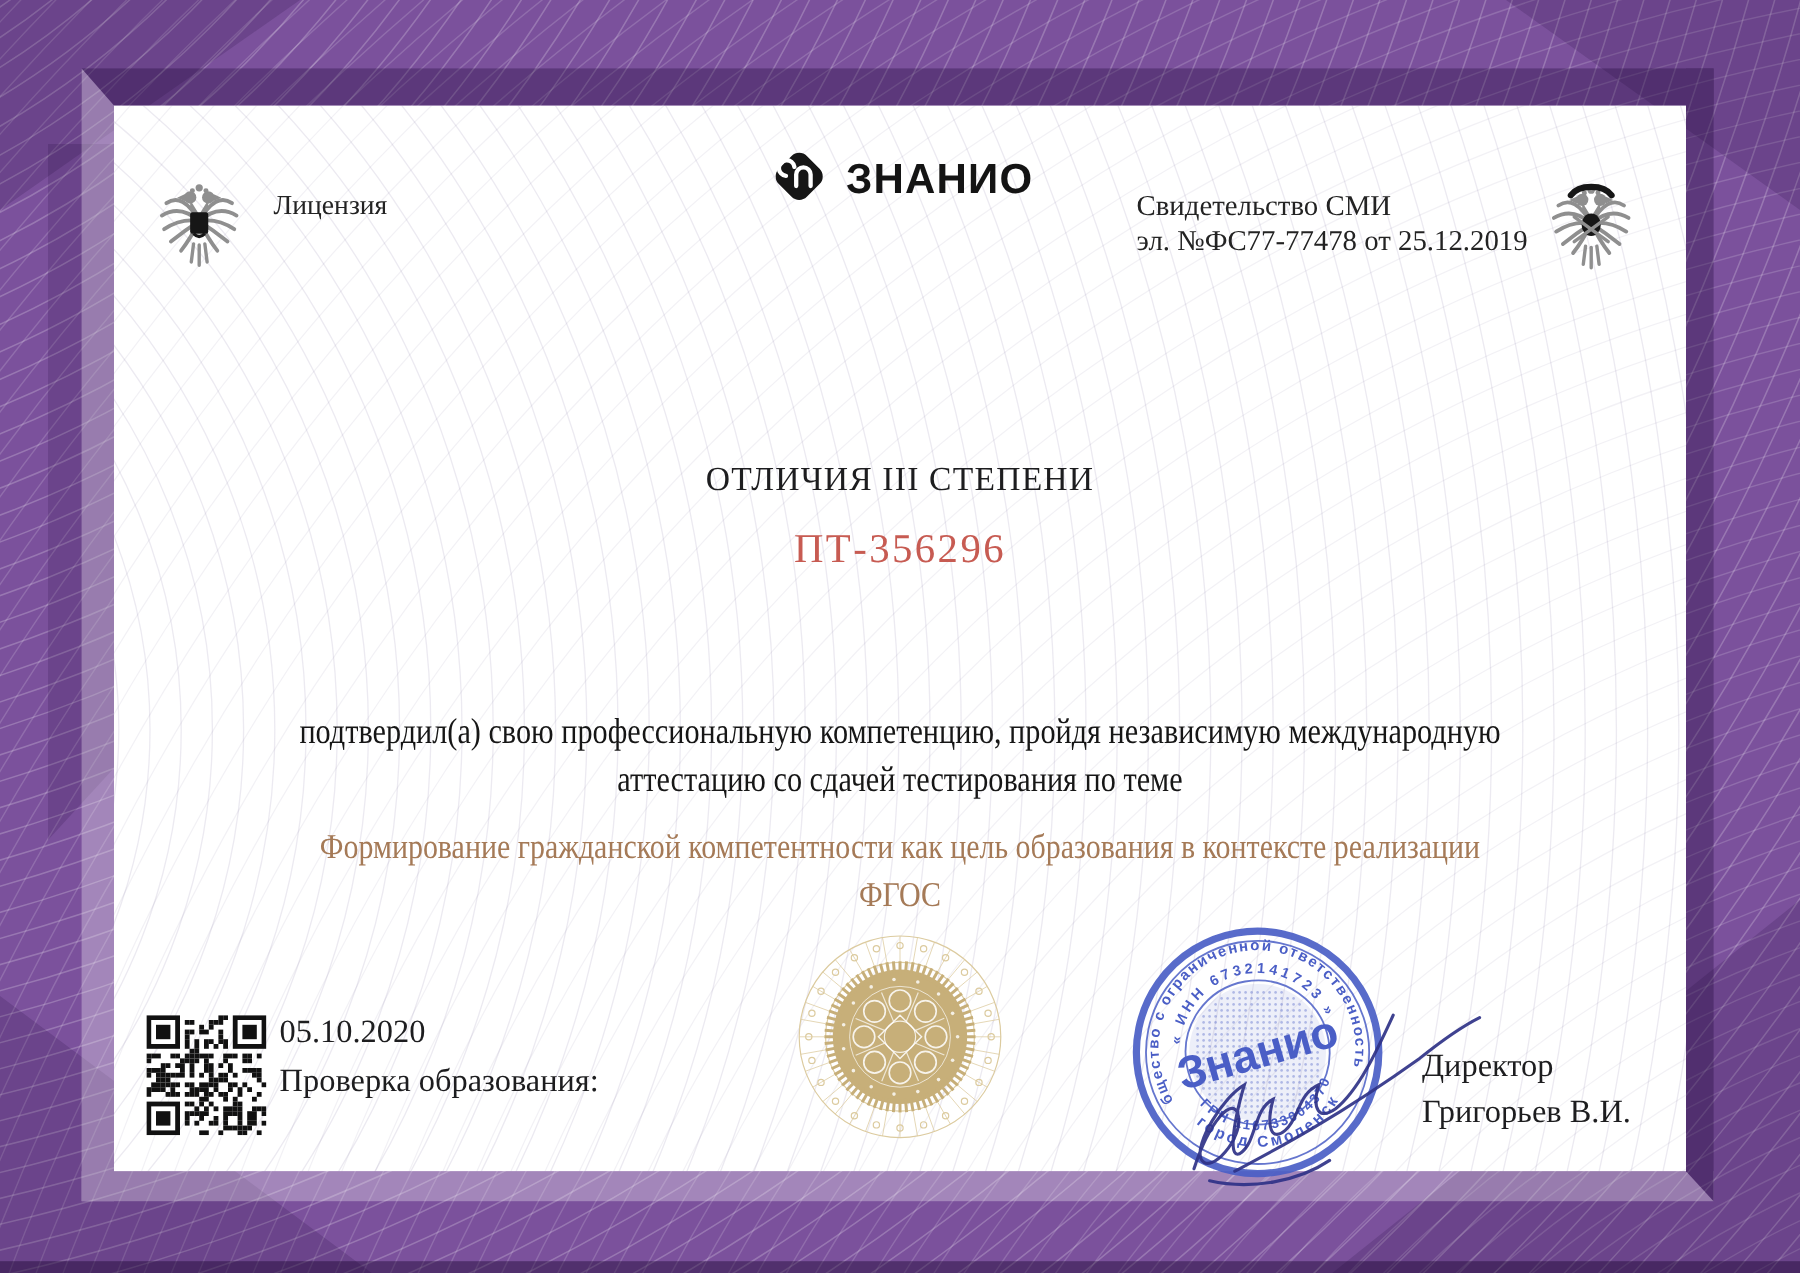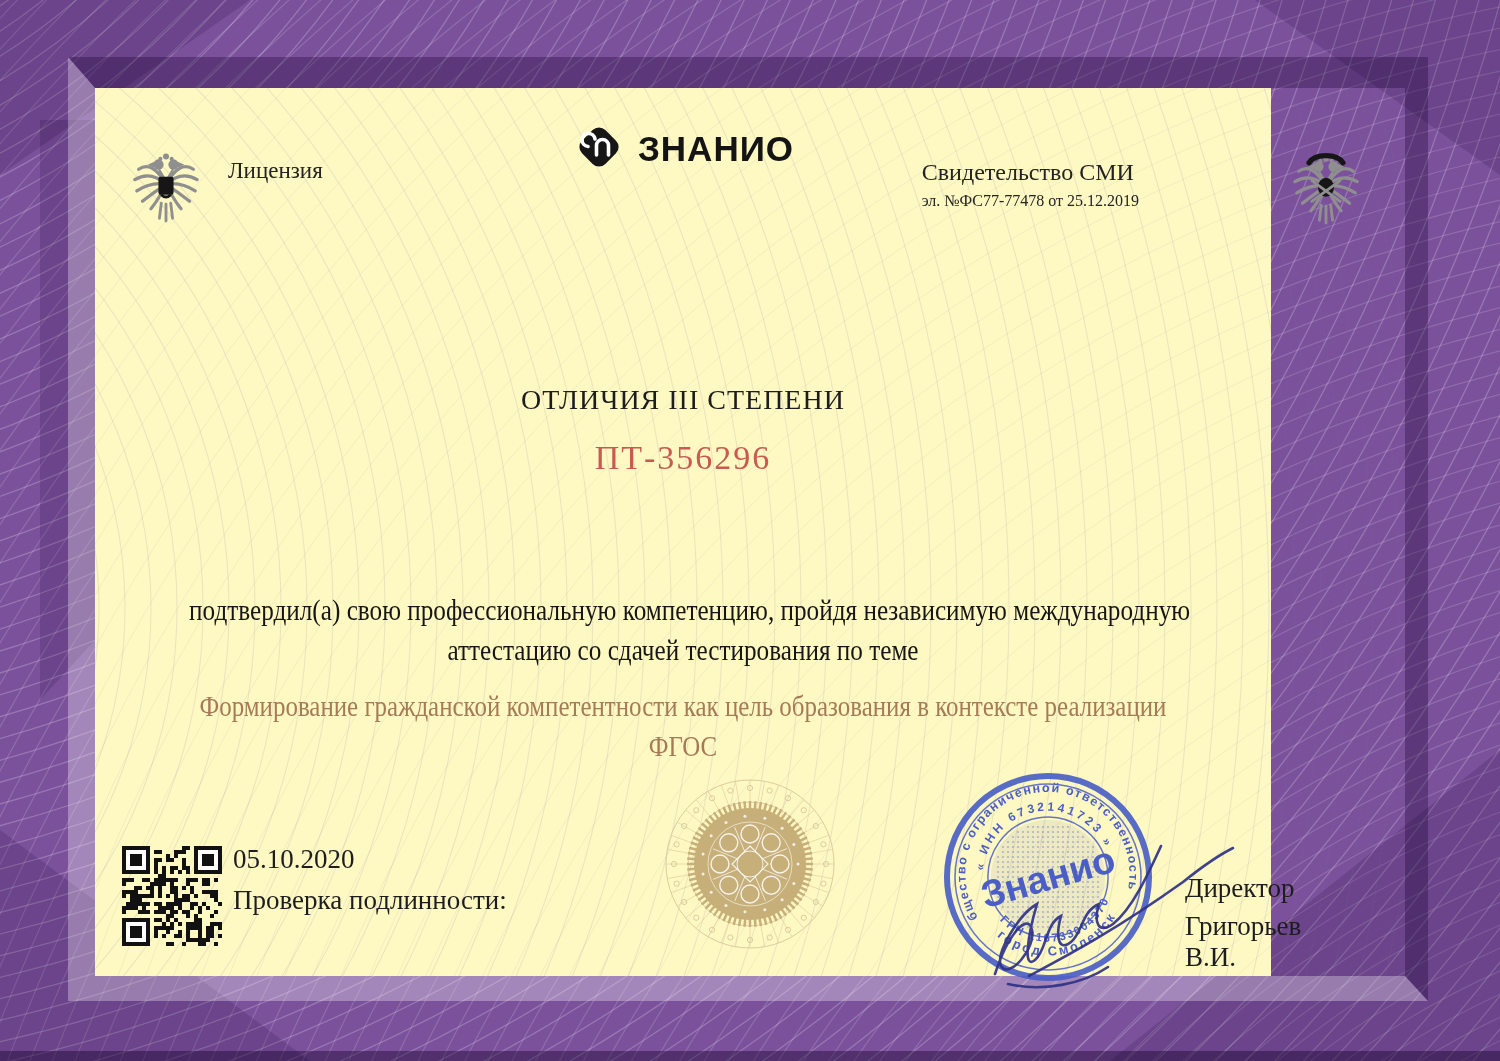--- a/index.html
+++ b/index.html
@@ -9,34 +9,34 @@
     font-family:"Liberation Serif", serif;
   }
   #bg-waves{position:absolute;left:0;top:0;}
   .mat{
     position:absolute;left:68px;top:57px;width:1360px;height:944px;box-sizing:border-box;
     border-top:31px solid rgba(22,0,48,.30);
     border-right:23px solid rgba(22,0,48,.30);
     border-bottom:25px solid rgba(255,255,255,.30);
     border-left:27px solid rgba(255,255,255,.30);
   }
-  .panel{position:relative;width:1176px;height:888px;background:#fef9c3;}
+  .panel{position:relative;width:1310px;height:888px;background:#ffffff;}
   #panel-waves{position:absolute;left:0;top:0;}
   .panel > div, .panel > svg{position:absolute;}
 
   
   #emblem-left{left:38px;top:62px;width:66px;height:80px;}
   .lic{left:133px;top:68px;color:#232323;}
   .lic-title{font-size:23px;line-height:30px;}
   .lic-line{font-size:19px;line-height:24px;}
   .logo{left:0;right:0;top:32px;display:flex;justify-content:center;align-items:center;gap:12px;}
   .logo-text{font-family:"Liberation Sans",sans-serif;font-weight:bold;font-size:35px;letter-spacing:1px;color:#141414;}
   .med{right:132px;top:68px;color:#232323;}
   .med-title{font-size:24px;line-height:32px;}
-  .med-line{font-size:16px;line-height:26px;}
+  .med-line{font-size:24px;line-height:26px;}
   #emblem-right{left:1198px;top:64px;width:66px;height:80px;}
 
   
   .center-line{left:0;right:0;text-align:center;white-space:nowrap;}
   .title{top:188px;font-size:86px;letter-spacing:3px;color:#1d1d1f;}
   .subtitle{top:296px;font-size:28px;letter-spacing:1px;color:#1d1d1f;}
   .cert-no{top:351px;font-size:34px;letter-spacing:2px;color:var(--accent-red,#c75b52);}
   .recipient{top:430px;font-size:44px;color:var(--recipient-gold,#9b7c50);}
   .scaled{left:0;right:0;text-align:center;transform-origin:50% 0;}
   .body-text{top:502px;font-size:30px;line-height:40px;transform:scaleX(.84);color:#161616;}
@@ -755,21 +755,21 @@
         <rect x="4" y="4" width="20" height="20" fill="#fff"></rect>
         <rect x="8" y="8" width="12" height="12" fill="#111"></rect>
         <rect x="72" y="0" width="28" height="28" fill="#111"></rect>
         <rect x="76" y="4" width="20" height="20" fill="#fff"></rect>
         <rect x="80" y="8" width="12" height="12" fill="#111"></rect>
         <rect x="0" y="72" width="28" height="28" fill="#111"></rect>
         <rect x="4" y="76" width="20" height="20" fill="#fff"></rect>
         <rect x="8" y="80" width="12" height="12" fill="#111"></rect>
       </svg>
     <div class="date">05.10.2020</div>
-    <div class="verify">Проверка подлинности:</div>
+    <div class="verify">Проверка образования:</div>
 
     <svg id="rosette" width="176" height="176" viewBox="0 0 176 176">
         <circle cx="88" cy="88" r="84" fill="none" stroke="#dccb9f" stroke-width="1"></circle>
         <circle cx="88" cy="88" r="62" fill="none" stroke="#dccb9f" stroke-width="1"></circle>
         <circle cx="164" cy="88" r="2.6" fill="none" stroke="#dccb9f" stroke-width="1"></circle>
         <circle cx="161.41036279796919" cy="107.67024742779158" r="2.6" fill="none" stroke="#dccb9f" stroke-width="1"></circle>
         <circle cx="153.81793068761735" cy="126" r="2.6" fill="none" stroke="#dccb9f" stroke-width="1"></circle>
         <circle cx="141.74011537017762" cy="141.7401153701776" r="2.6" fill="none" stroke="#dccb9f" stroke-width="1"></circle>
         <circle cx="126" cy="153.81793068761732" r="2.6" fill="none" stroke="#dccb9f" stroke-width="1"></circle>
         <circle cx="107.67024742779158" cy="161.41036279796919" r="2.6" fill="none" stroke="#dccb9f" stroke-width="1"></circle>

